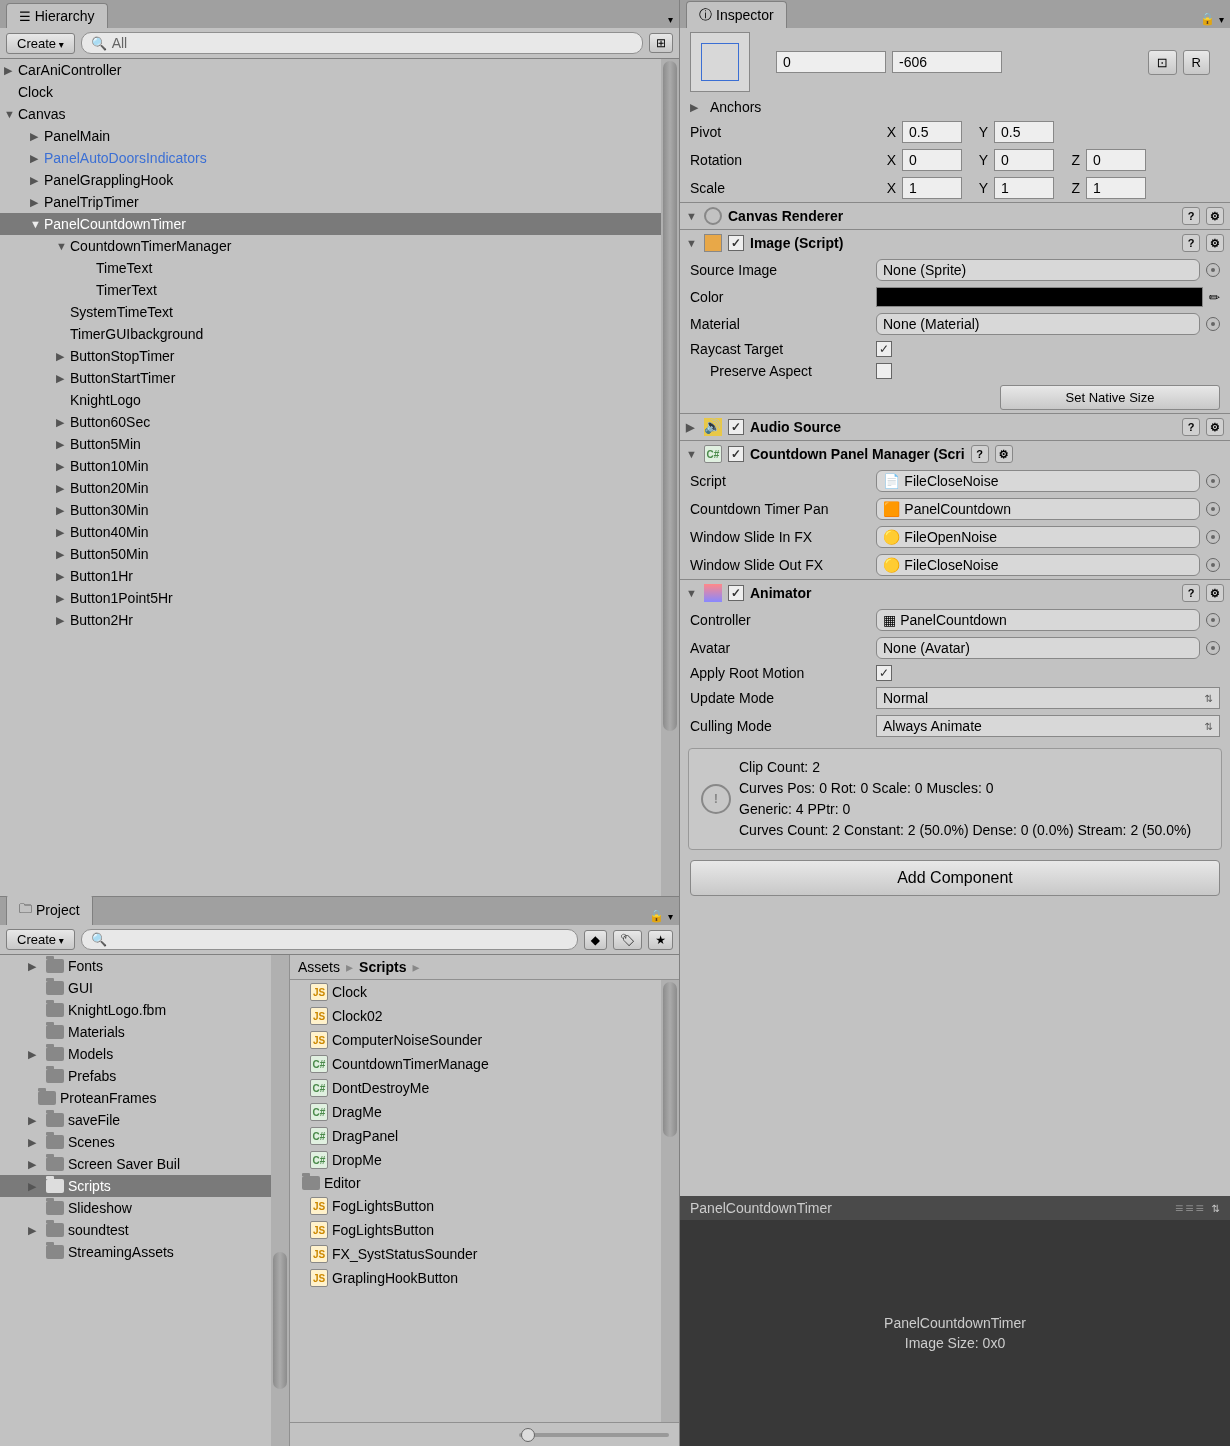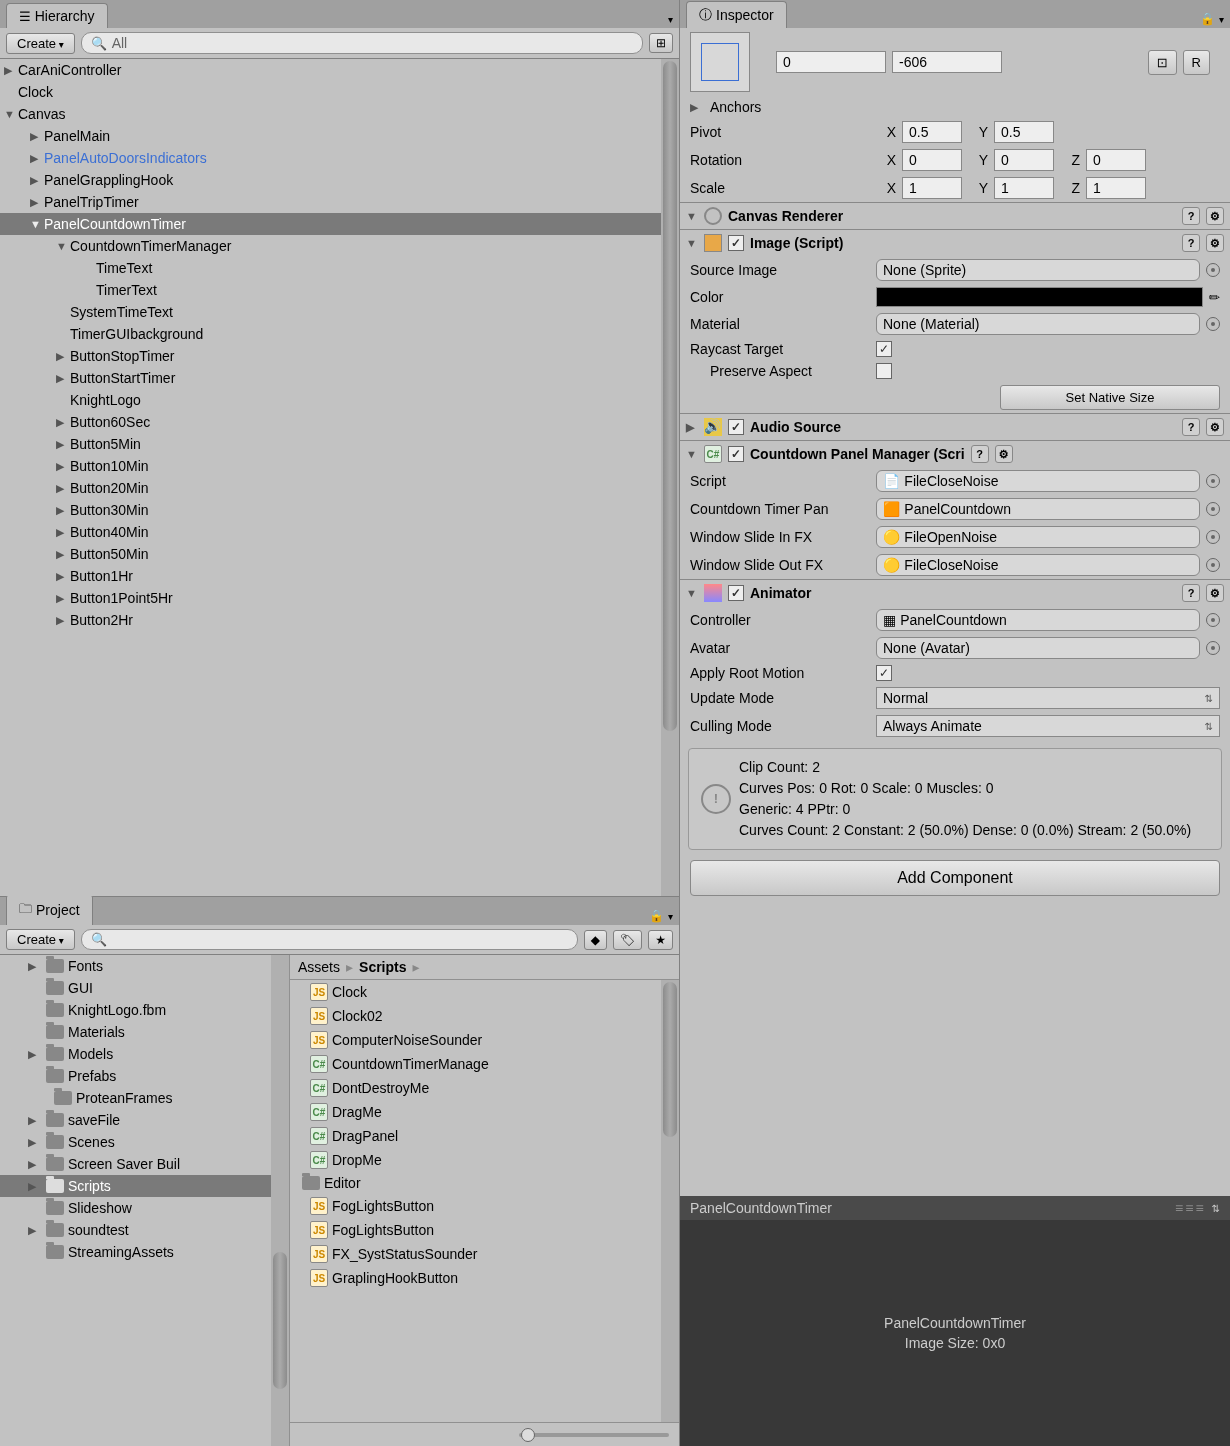--- a/index.html
+++ b/index.html
@@ -265,21 +265,21 @@
           <div class="folder-row" style="padding-left: 28px;">
             <span class="arrow">▶</span>
             <span class="folder-icon"></span>
             <span>Models</span>
           </div>
           <div class="folder-row" style="padding-left: 28px;">
             <span class="arrow"></span>
             <span class="folder-icon"></span>
             <span>Prefabs</span>
           </div>
-          <div class="folder-row" style="padding-left: 36px;">
+          <div class="folder-row" style="padding-left: 20px;">
             <span class="arrow"></span>
             <span class="folder-icon"></span>
             <span>ProteanFrames</span>
           </div>
           <div class="folder-row" style="padding-left: 28px;">
             <span class="arrow">▶</span>
             <span class="folder-icon"></span>
             <span>saveFile</span>
           </div>
           <div class="folder-row" style="padding-left: 28px;">

